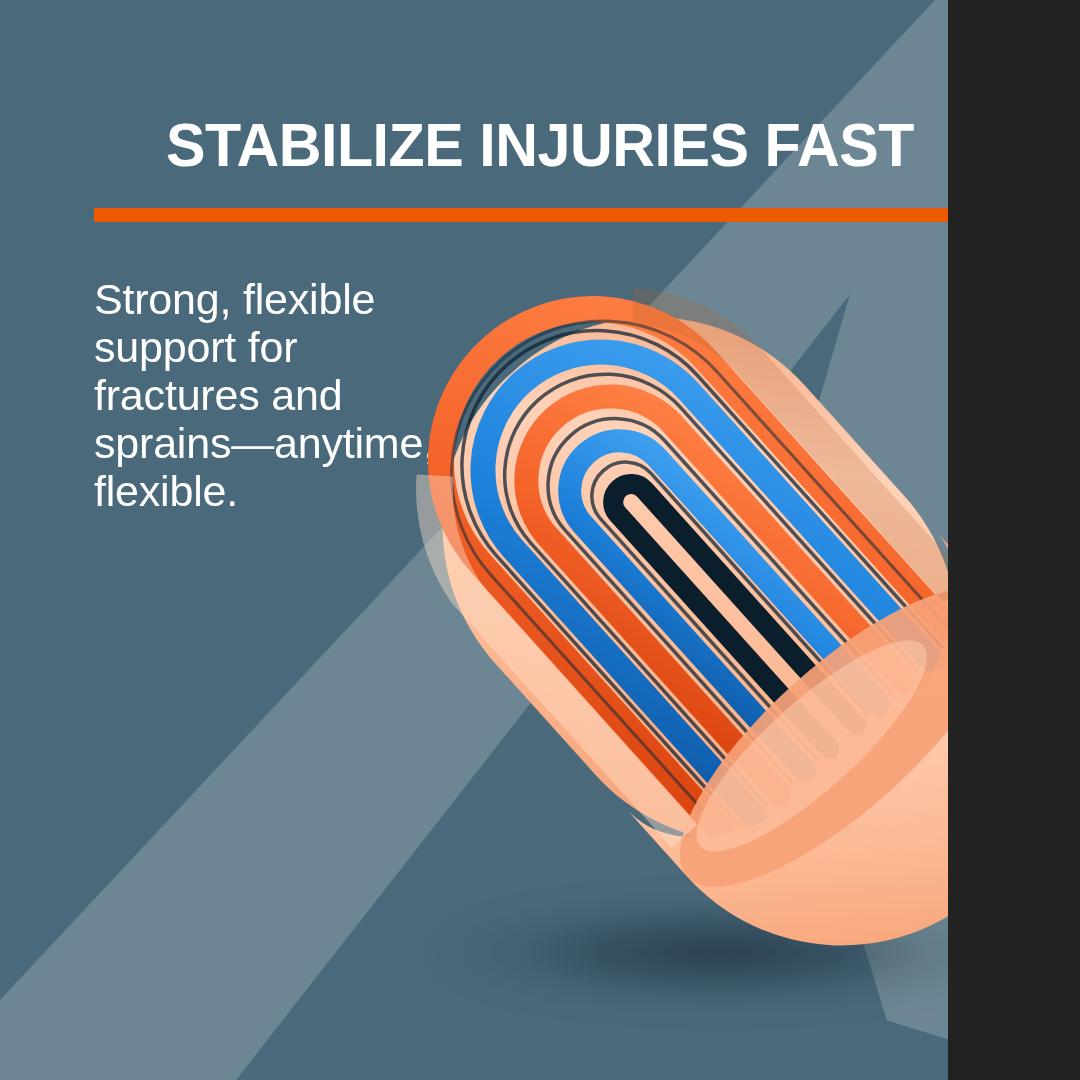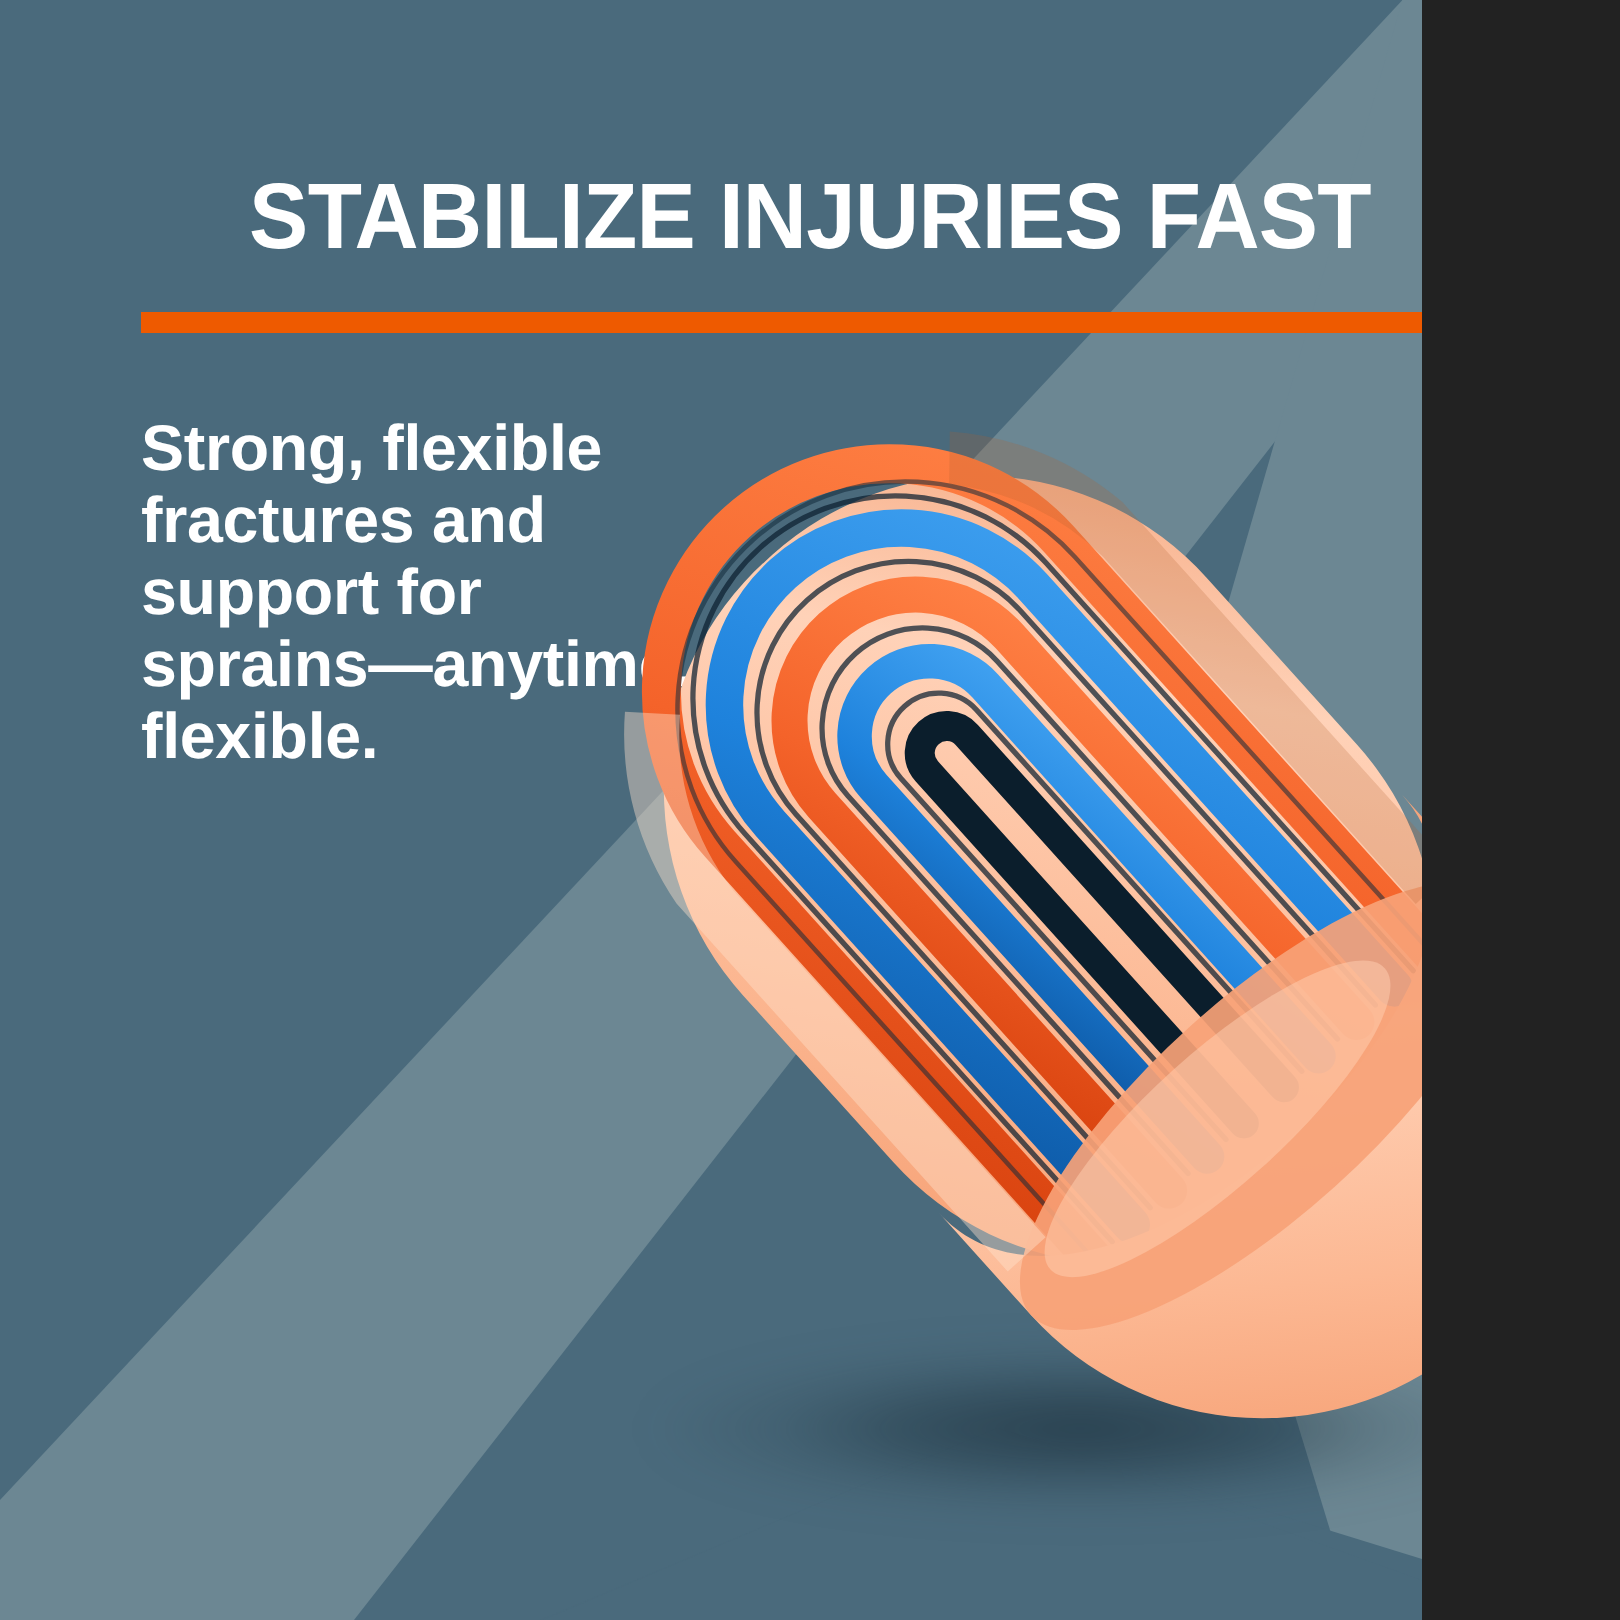--- a/index.html
+++ b/index.html
@@ -26,21 +26,21 @@
 
   
   .rule{
     position:absolute;left:94px;top:208px;width:891px;height:14px;
     background:#EE5A00;
   }
 
   
   .body-copy{
     position:absolute;left:94px;top:275px;width:470px;
-    color:#FFFFFF;font-size:43px;line-height:48px;font-weight:700;
+    color:#FFFFFF;font-size:43px;line-height:48px;font-weight:400;
     letter-spacing:-0.2px;
   }
   .body-copy .ln{display:block;white-space:nowrap;}
 
   
   .shadow{
     position:absolute;left:430px;top:895px;width:580px;height:115px;
     background:radial-gradient(ellipse 50% 50% at 50% 50%,
         rgba(20,38,50,0.62) 0%,rgba(24,44,56,0.42) 42%,
         rgba(30,52,64,0.16) 70%,rgba(40,62,74,0) 100%);
@@ -69,22 +69,22 @@
       <polygon points="1040,0 1080,0 1080,1080 1028,1080" fill="#6C8793"></polygon>
     </svg>
   </div>
 
   <div class="headline">STABILIZE INJURIES FAST</div>
 
   <div class="rule"></div>
 
   <div class="body-copy">
     <span class="ln">Strong, flexible</span>
+    <span class="ln">support for</span>
     <span class="ln">fractures and</span>
-    <span class="ln">support for</span>
     <span class="ln">sprains—anytime,</span>
     <span class="ln">flexible.</span>
   </div>
 
   <div class="shadow"></div>
 
   <div class="product">
     <svg viewBox="0 0 1080 1080" xmlns="http://www.w3.org/2000/svg">
       <defs>
         <linearGradient id="peach" x1="0" y1="1" x2="1" y2="0">

